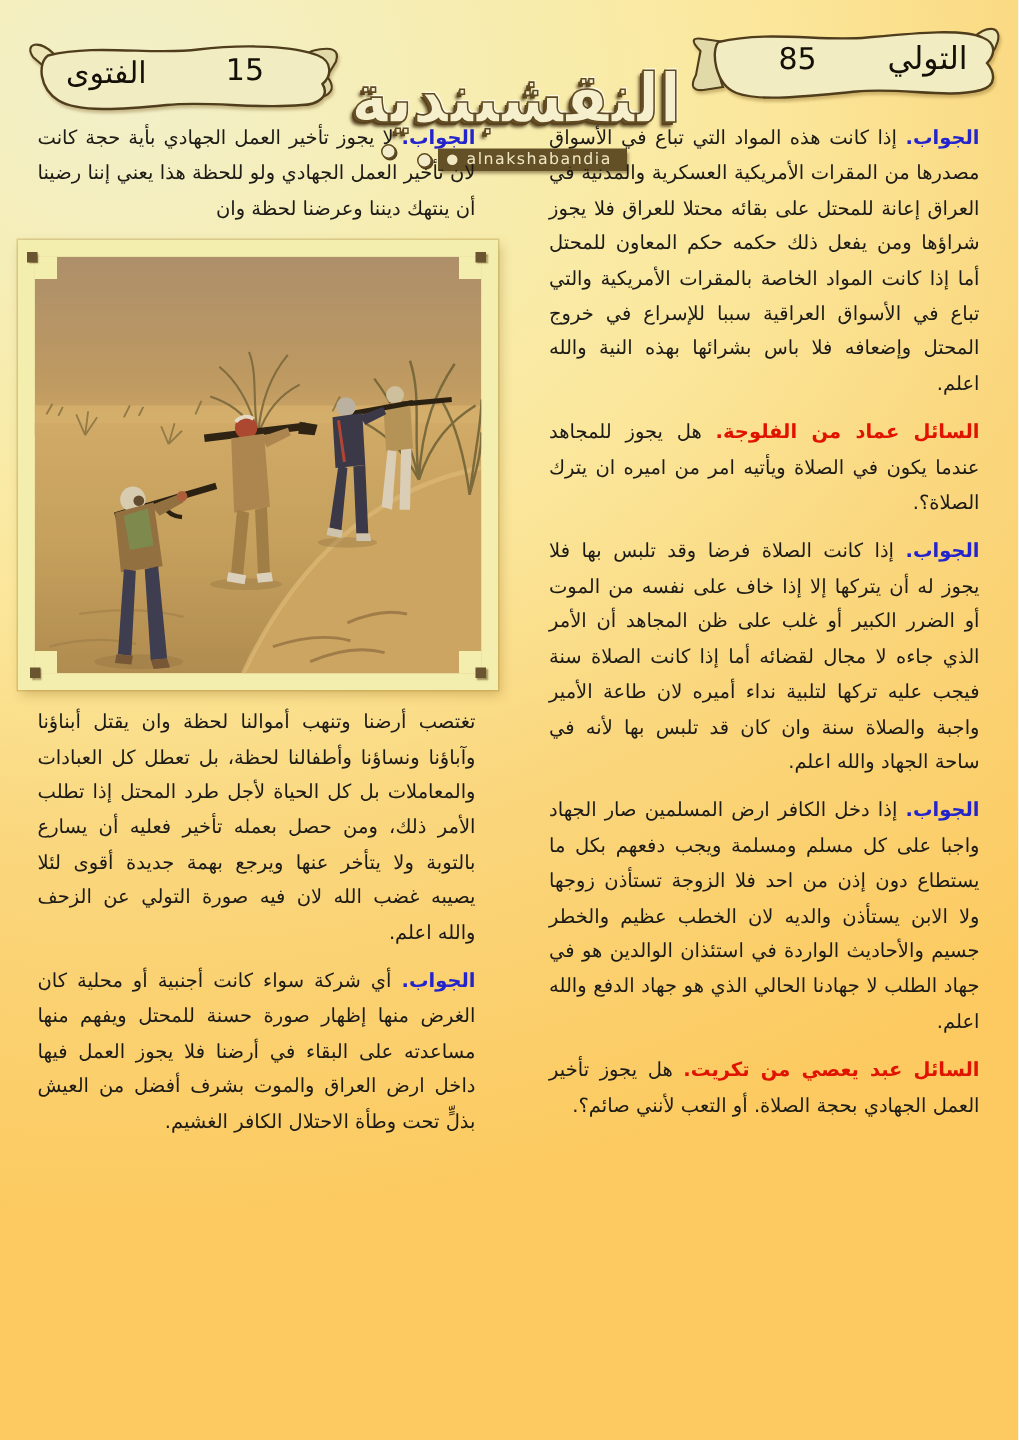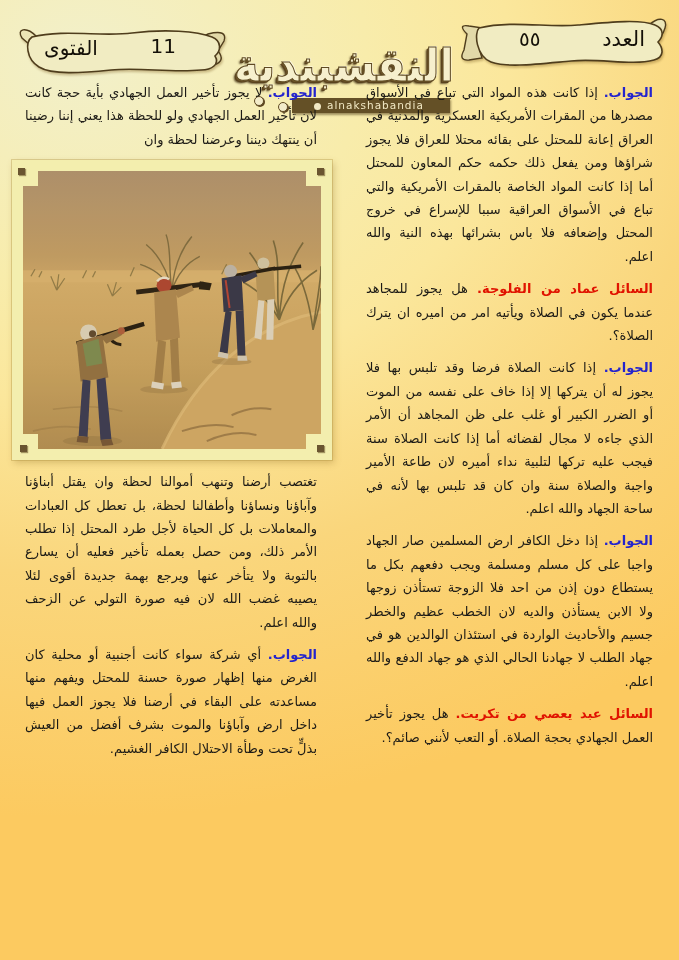--- a/index.html
+++ b/index.html
@@ -23,21 +23,21 @@
 
   .logo{position:absolute;left:238px;top:2px;width:216px;height:78px;text-align:left;margin-top:36px;}
   .logo-ar{
     direction:rtl;font-size:42px;font-weight:bold;letter-spacing:-1px;
     color:#f6efcd;-webkit-text-stroke:1px #5f4a22;
     text-shadow:-1px 1px 0 #6e5629,-2px 2px 0 #5a431f,-3px 3px 2px rgba(60,42,14,.75),1px -1px 0 #fffbe8;
     line-height:56px;transform:scaleY(1.08);
   }
   .logo-latin-wrap{
     display:inline-block;background:#645026;color:#f1e8c4;font-size:10.5px;
-    letter-spacing:1px;padding:1px 26px 2px;margin-top:-4px;margin-left:54px;
+    letter-spacing:1px;padding:1px 10px 2px;margin-top:-4px;margin-left:54px;
     box-shadow:1px 2px 2px rgba(70,50,15,.5);
   }
   .logo-latin-dot{display:inline-block;width:7px;height:7px;border-radius:50%;
     background:#f1e8c4;margin-left:-4px;margin-right:6px;vertical-align:middle;}
   .logo-dot{position:absolute;width:8px;height:8px;border-radius:50%;
     background:#f3ecca;border:1px solid #5f4a22;box-shadow:1px 1px 0 #5a431f;}
   .logo-dot.d1{left:16px;top:58px;}
   .logo-dot.d2{left:40px;top:64px;}
 
   
@@ -70,38 +70,38 @@
 <body>
 
 <div class="page">
 
   <div class="banner banner-right">
     <svg viewBox="0 0 216 54">
       <path d="M14 20 Q4 10 16 12 L30 14 Q23 30 29 44 L16 46 Q5 47 11 36 Z" fill="#e2d9a8" stroke="#4f3d1c" stroke-width="1.4"></path>
       <path d="M196 11 C206 2 215 4 212 14 C210 21 206 25 201 27 Z" fill="#ece5b6" stroke="#4f3d1c" stroke-width="1.4"></path>
       <path d="M26 14 C60 6 95 14 125 11 C158 8 188 5 202 11 C212 15 210 23 205 28 C210 34 212 43 201 46 C178 52 148 44 118 47 C85 50 54 54 38 48 C23 42 21 19 26 14 Z" fill="#f1ecc2" stroke="#4f3d1c" stroke-width="1.6"></path>
     </svg>
-    <span class="btxt issue-label">العدد</span>
-    <span class="btxt issue-number">٥٥</span>
+    <span class="btxt issue-label">التولي</span>
+    <span class="btxt issue-number">85</span>
   </div>
 
   <div class="logo">
     <div class="logo-ar">النقشبندية</div>
     <span class="logo-dot d1"></span>
     <span class="logo-dot d2"></span>
     <div class="logo-latin-wrap"><span class="logo-latin-dot"></span><span>alnakshabandia</span></div>
   </div>
 
   <div class="banner banner-left">
     <svg viewBox="0 0 224 54">
       <path d="M24 15 C14 5 4 8 10 17 L18 24 Z" fill="#ece5b6" stroke="#4f3d1c" stroke-width="1.4"></path>
       <path d="M196 13 Q216 8 212 20 L206 30 Q214 40 202 44 L190 45 Q198 28 192 15 Z" fill="#e2d9a8" stroke="#4f3d1c" stroke-width="1.4"></path>
       <path d="M20 16 C52 8 90 16 120 12 C153 8 185 10 200 16 C210 20 209 30 203 35 C208 43 200 49 189 49 C158 52 128 46 99 49 C69 52 40 54 27 46 C14 38 13 21 20 16 Z" fill="#f1ecc2" stroke="#4f3d1c" stroke-width="1.6"></path>
     </svg>
-    <span class="btxt page-number">11</span>
+    <span class="btxt page-number">15</span>
     <span class="btxt section-name">الفتوى</span>
   </div>
 
   <div class="col col-right">
 
     <p class="para">
       <span class="lbl answer">الجواب.</span>
       <span>إذا كانت هذه المواد التي تباع في الأسواق مصدرها من المقرات الأمريكية العسكرية والمدنية في العراق إعانة للمحتل على بقائه محتلا للعراق فلا يجوز شراؤها ومن يفعل ذلك حكمه حكم المعاون للمحتل أما إذا كانت المواد الخاصة بالمقرات الأمريكية والتي تباع في الأسواق العراقية سببا للإسراع في خروج المحتل وإضعافه فلا باس بشرائها بهذه النية والله اعلم.</span>
     </p>
     <p class="para">
@@ -229,17 +229,17 @@
       <span class="notch tr"></span>
       <span class="notch bl"></span>
       <span class="notch br"></span>
     </div>
 
     <p class="para">
       <span>تغتصب أرضنا وتنهب أموالنا لحظة وان يقتل أبناؤنا وآباؤنا ونساؤنا وأطفالنا لحظة، بل تعطل كل العبادات والمعاملات بل كل الحياة لأجل طرد المحتل إذا تطلب الأمر ذلك، ومن حصل بعمله تأخير فعليه أن يسارع بالتوبة ولا يتأخر عنها ويرجع بهمة جديدة أقوى لئلا يصيبه غضب الله لان فيه صورة التولي عن الزحف والله اعلم.</span>
     </p>
     <p class="para">
       <span class="lbl answer">الجواب.</span>
-      <span>أي شركة سواء كانت أجنبية أو محلية كان الغرض منها إظهار صورة حسنة للمحتل ويفهم منها مساعدته على البقاء في أرضنا فلا يجوز العمل فيها داخل ارض وآباؤنا والموت بشرف أفضل من العيش بذلٍّ تحت وطأة الاحتلال الكافر الغشيم.</span>
+      <span>أي شركة سواء كانت أجنبية أو محلية كان الغرض منها إظهار صورة حسنة للمحتل ويفهم منها مساعدته على البقاء في أرضنا فلا يجوز العمل فيها داخل ارض العراق والموت بشرف أفضل من العيش بذلٍّ تحت وطأة الاحتلال الكافر الغشيم.</span>
     </p>
   </div>
 
 </div>
 
 </body></html>

